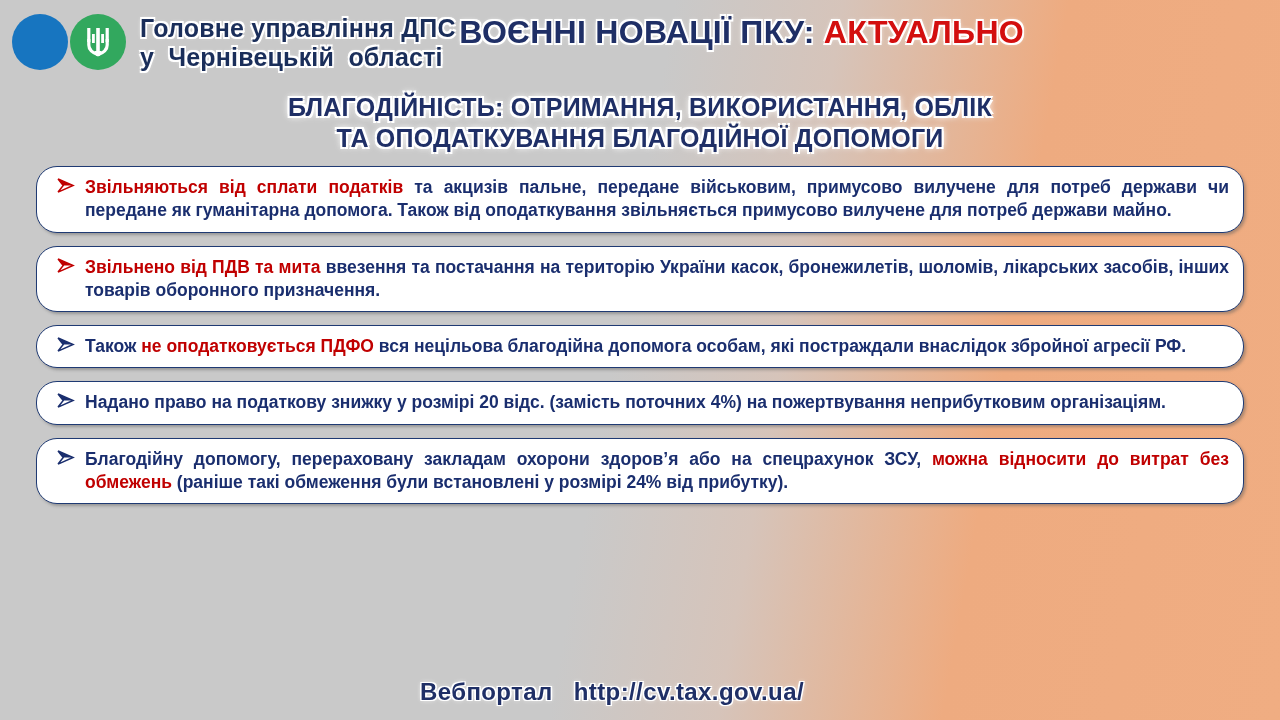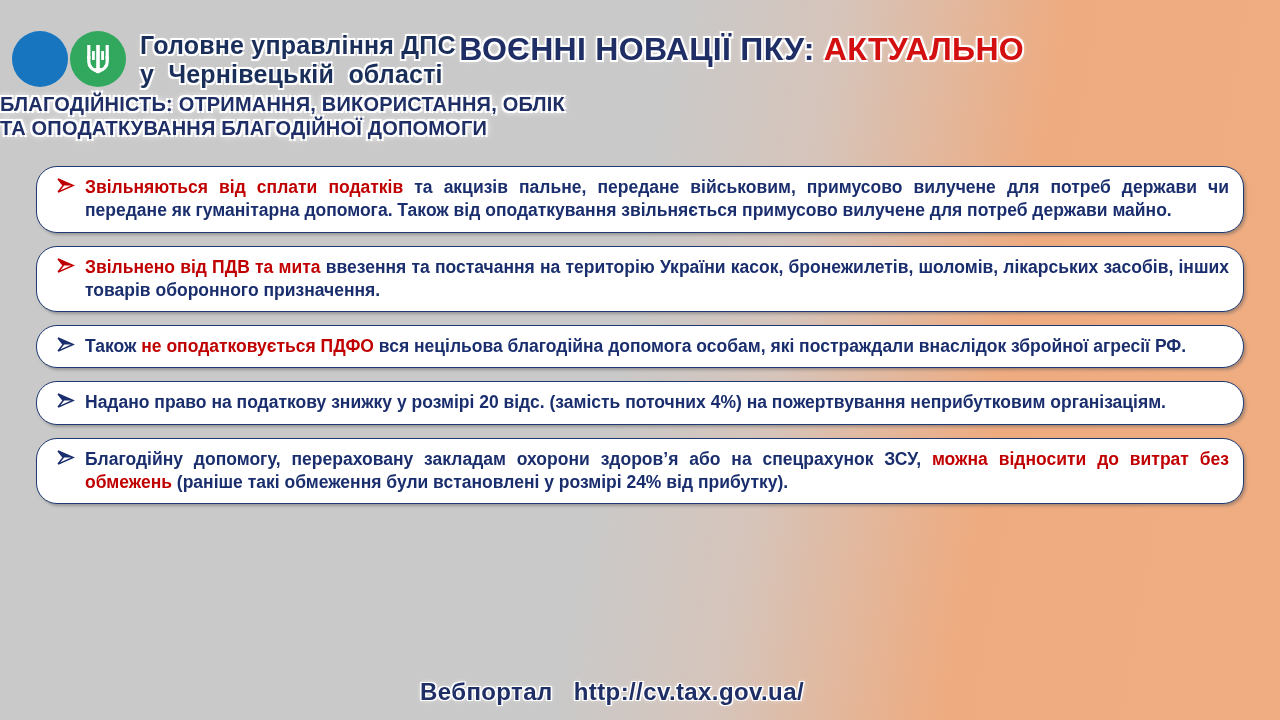--- a/index.html
+++ b/index.html
@@ -22,21 +22,21 @@
                 #d6c4ba 60%,
                 #eeab80 76%,
                 #f0ad82 100%);
     box-sizing: border-box;
     overflow: hidden;
   }
 
   
   .header {
     position: absolute;
-    top: 17px; left: 0;
+    top: 0; left: 0;
     width: 1050px;
     height: 82px;
   }
   .logo-circles {
     position: absolute;
     left: 8px;
     top: 10px;
     width: 124px;
     height: 60px;
   }
@@ -97,21 +97,22 @@
   }
   .header-title .ht-main { color: #1f2f66; }
   .header-title .ht-accent { color: #d30f0f; }
 
   
   .subtitle {
     position: absolute;
     top: 92px;
     left: 0;
     width: 1280px;
-    font-size: 20px;
+    text-align: center;
+    font-size: 25px;
     font-weight: bold;
     line-height: 1.22;
     color: #1f2f66;
     letter-spacing: 0.2px;
     text-shadow:
       -2px -2px 0 #ffffff,
        2px -2px 0 #ffffff,
       -2px  2px 0 #ffffff,
        2px  2px 0 #ffffff,
        0 0 6px #ffffff,

